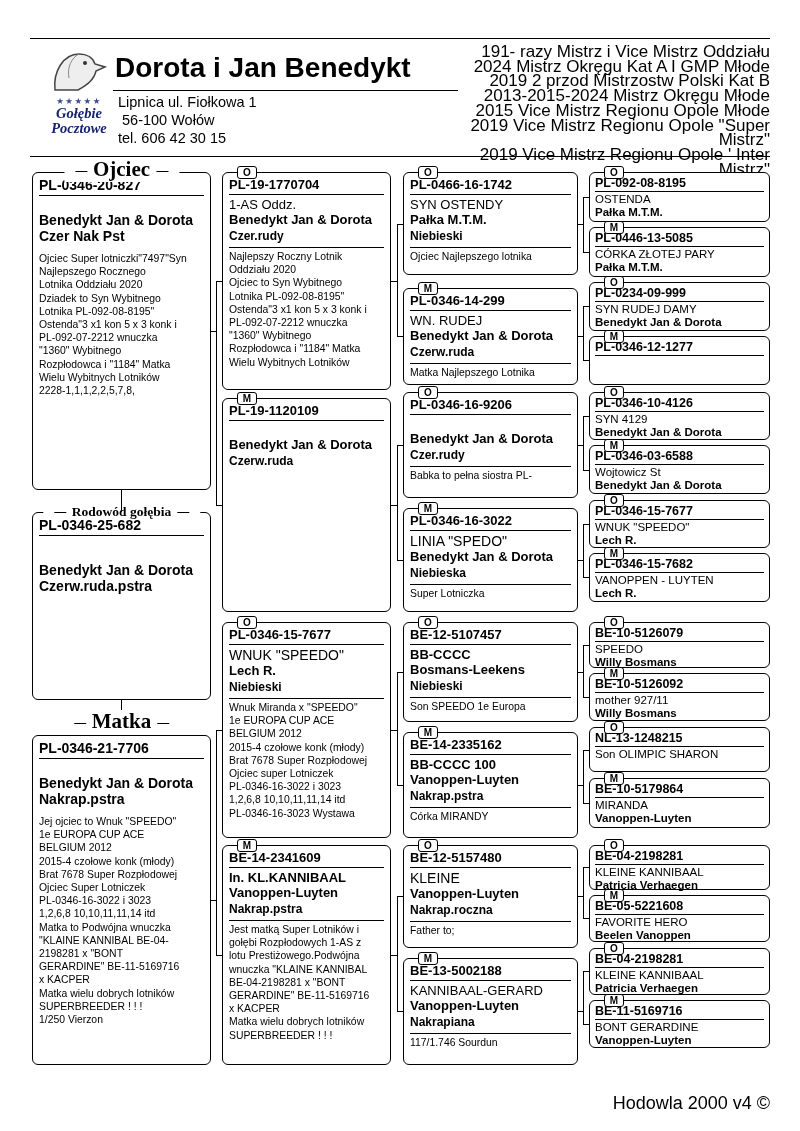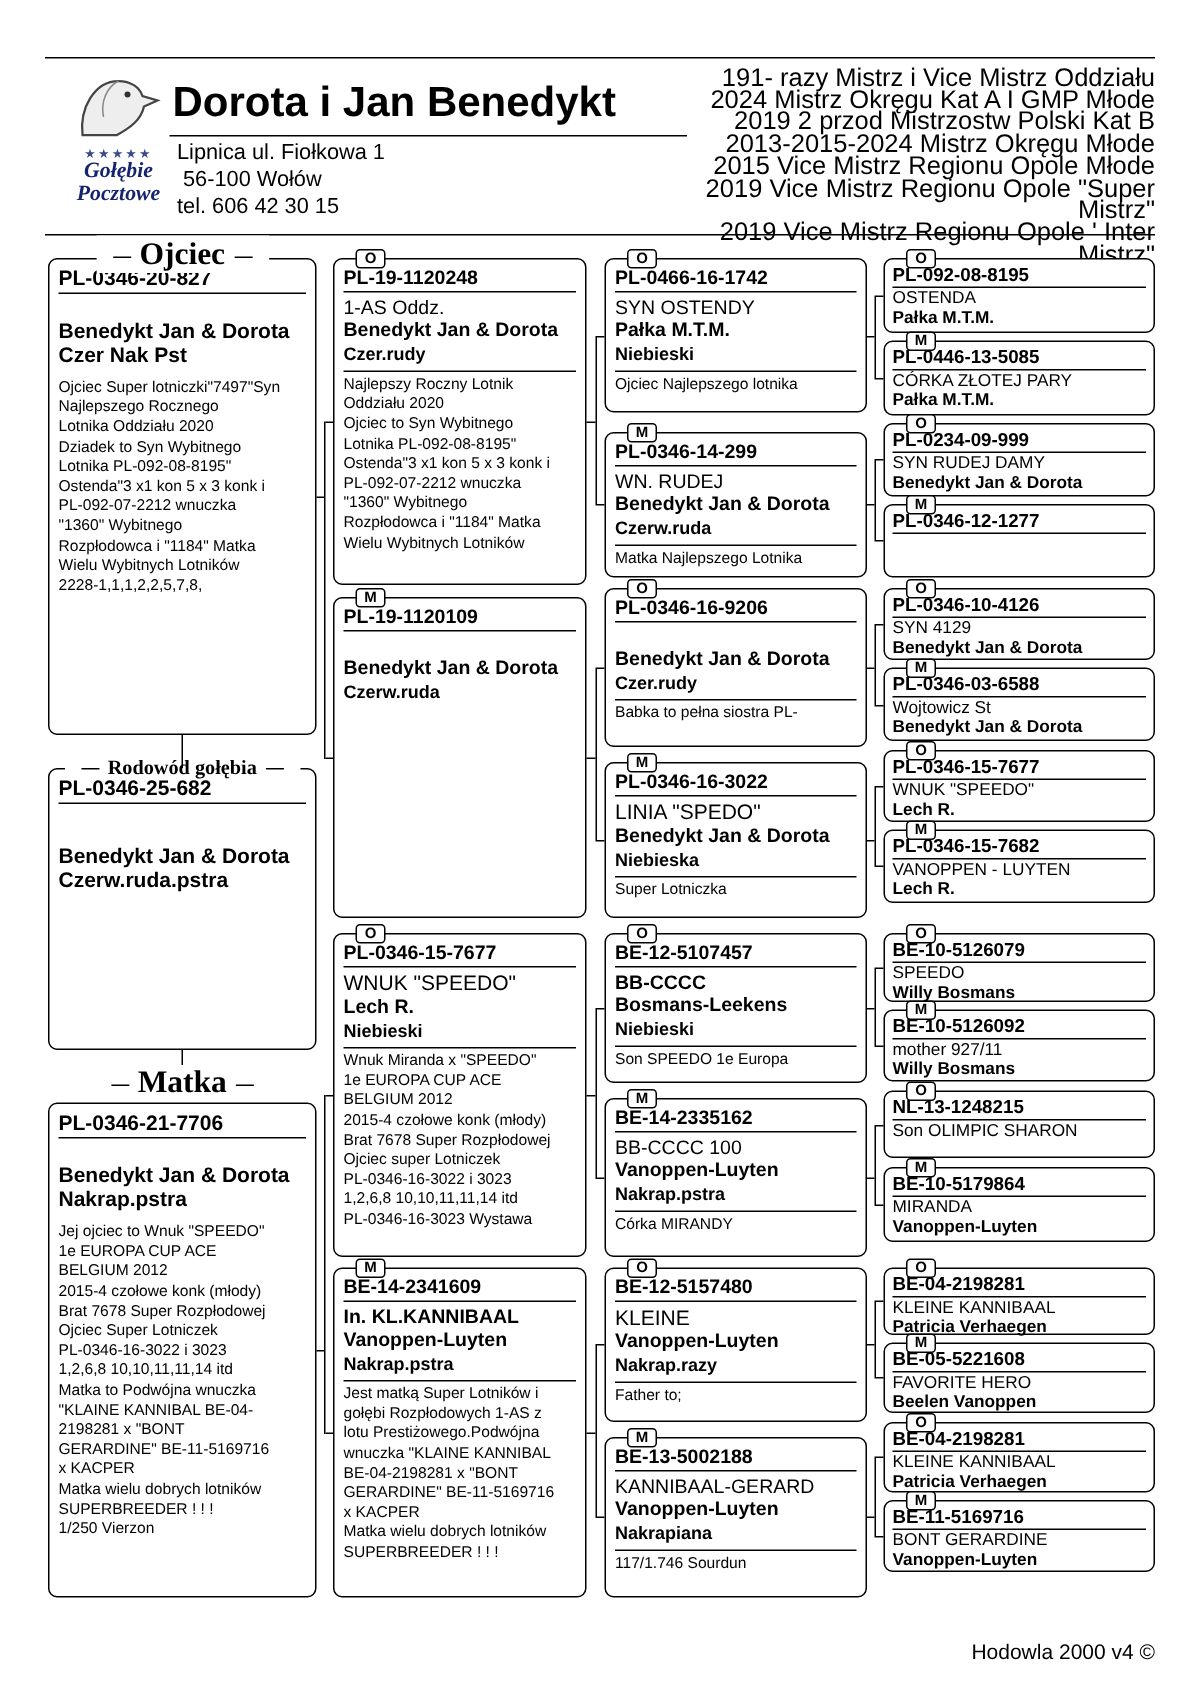--- a/index.html
+++ b/index.html
@@ -39,21 +39,21 @@
   .g4owner { font-size:11.5px; font-weight:bold; line-height:13px; }
 
   .legend { position:absolute; left:50%; transform:translateX(-50%); background:#fff; padding:0 5px;
             font-family:"Liberation Serif", serif; font-weight:bold; white-space:nowrap; }
   .legend::before, .legend::after { content:""; display:inline-block; width:12px; height:1px;
             background:#000; vertical-align:middle; margin:0 6px; }
   .legend-lg { font-size:21px; top:-16px; }
   .legend-flt { font-size:21px; top:-27px; }
   .legend-sm { font-size:13.5px; top:-9px; }
 
-  .footer { position:absolute; right:30px; top:1093px; font-size:14px; }
+  .footer { position:absolute; right:30px; top:1093px; font-size:18px; }
 </style>
 </head>
 <body>
 
 <div class="page">
 
   <i class="hl" style="left:30px;top:38px;width:740px"></i>
   <i class="hl" style="left:113px;top:90px;width:345px"></i>
   <i class="hl" style="left:30px;top:156px;width:740px"></i>
 
@@ -129,21 +129,21 @@
 2198281  x "BONT
 GERARDINE" BE-11-5169716
 x KACPER
 Matka wielu dobrych lotników
 SUPERBREEDER ! ! !
 1/250 Vierzon</div>
   </div>
 
   <div class="pbox" style="left:222px;top:172px;width:169px;height:218px">
     <span class="marker">O</span>
-    <div class="ring ring-md">PL-19-1120248</div>
+    <div class="ring ring-md">PL-19-1770704</div>
     <div class="pname">1-AS Oddz.</div>
     <div class="owner">Benedykt Jan &amp; Dorota</div>
     <div class="pcolor">Czer.rudy</div>
     <div class="desc">Najlepszy Roczny Lotnik
 Oddziału 2020
 Ojciec to Syn Wybitnego
 Lotnika PL-092-08-8195"
 Ostenda"3 x1 kon 5 x 3 konk i
 PL-092-07-2212 wnuczka
 "1360" Wybitnego
@@ -226,31 +226,31 @@
     <span class="marker">O</span>
     <div class="ring ring-md">BE-12-5107457</div>
     <div class="pname" style="font-weight:bold">BB-CCCC</div>
     <div class="owner">Bosmans-Leekens</div>
     <div class="pcolor">Niebieski</div>
     <div class="desc">Son SPEEDO 1e Europa</div>
   </div>
   <div class="pbox" style="left:403px;top:732px;width:175px;height:106px">
     <span class="marker">M</span>
     <div class="ring ring-md">BE-14-2335162</div>
-    <div class="pname" style="font-weight:normal">BB-CCCC 100</div>
+    <div class="pname" style="font-weight:bold">BB-CCCC 100</div>
     <div class="owner">Vanoppen-Luyten</div>
     <div class="pcolor">Nakrap.pstra</div>
     <div class="desc">Córka MIRANDY</div>
   </div>
   <div class="pbox" style="left:403px;top:845px;width:175px;height:103px">
     <span class="marker">O</span>
     <div class="ring ring-md">BE-12-5157480</div>
     <div class="pname" style="font-size:14px">KLEINE</div>
     <div class="owner">Vanoppen-Luyten</div>
-    <div class="pcolor">Nakrap.razy</div>
+    <div class="pcolor">Nakrap.roczna</div>
     <div class="desc">Father to;</div>
   </div>
   <div class="pbox" style="left:403px;top:958px;width:175px;height:107px">
     <span class="marker">M</span>
     <div class="ring ring-md">BE-13-5002188</div>
     <div class="pname">KANNIBAAL-GERARD</div>
     <div class="owner">Vanoppen-Luyten</div>
     <div class="pcolor">Nakrapiana</div>
     <div class="desc">117/1.746 Sourdun</div>
   </div>

